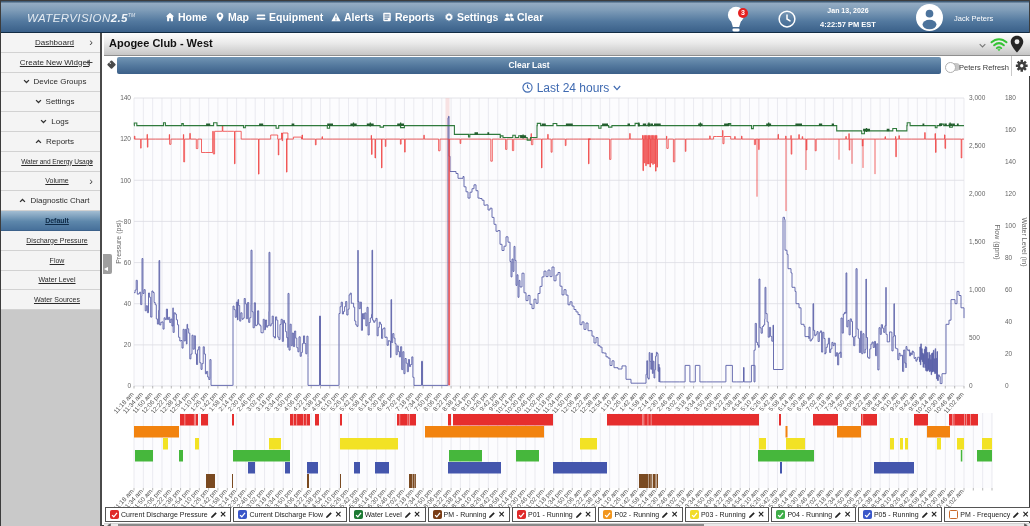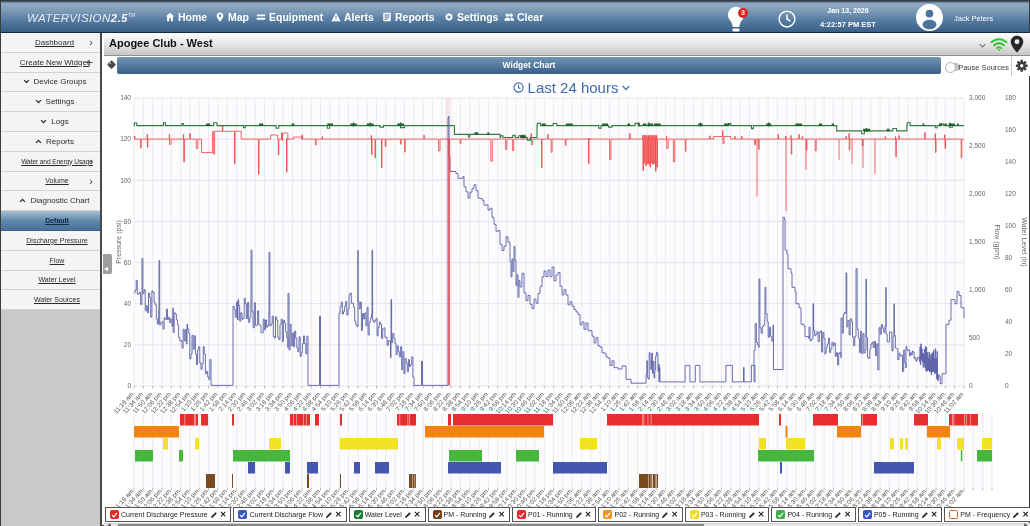--- a/index.html
+++ b/index.html
@@ -44,21 +44,21 @@
 .tag { position:absolute; left:2px; top:3px; width:11px; height:11px; }
 .clearbtn { position:absolute; left:13px; top:0.5px; width:824px; height:17px; border-radius:2px;
   background:linear-gradient(#7195b4, #54799e 50%, #3c6089); color:#fff; font-size:8.5px; font-weight:bold;
   text-align:center; line-height:17px; }
 .toggle { position:absolute; right:71px; top:7px; width:14px; height:8px; background:#c6c6c6; border-radius:5px; }
 .toggle:before { content:""; position:absolute; left:-1px; top:-1px; width:9px; height:9px; background:#fff; border:1px solid #b0b0b0; border-radius:50%; }
 .pr-label { position:absolute; right:22px; top:6.5px; font-size:7.5px; color:#3a3a3a; }
 .gearbox { position:absolute; right:0; top:0; width:20px; height:20px; border-left:1px solid #c9c9c9; background:#fff; }
 .gear { position:absolute; right:3px; top:3px; width:13.5px; height:13.5px; }
 .range { position:absolute; left:0; top:46px; width:100%; height:14px; text-align:center; }
-.range .inner { display:inline-flex; align-items:center; gap:4px; color:#3f6ab1; font-size:15px; margin-left:8px; }
+.range .inner { display:inline-flex; align-items:center; gap:4px; color:#3f6ab1; font-size:12px; margin-left:8px; }
 .legend { position:absolute; left:1px; top:474px; width:926px; height:16px; display:flex; gap:2px; overflow:hidden; }
 .leg { display:inline-flex; align-items:center; border:1px solid #555; background:#fff; padding:0 4px; height:15px; gap:2px; flex:none; }
 .cb { width:9px; height:9px; border:1px solid; border-radius:1.5px; flex:none; display:flex; align-items:center; justify-content:center; }
 .lt { font-size:7px; color:#222; white-space:nowrap; }
 .pen { width:8px; height:8px; }
 .xx { font-size:8px; color:#222; font-weight:bold; line-height:8px; }
 .hscroll { position:absolute; left:0; top:490px; width:100%; height:4px; background:#e8e8e8; border-top:1px solid #d0d0d0; }
 .hscroll .thumb { position:absolute; left:14px; top:0; width:586px; height:4px; background:#8a8a8a; }
 .hscroll .arr { position:absolute; left:2px; top:-2px; font-size:6px; color:#555; }
 </style></head>
@@ -894,23 +894,23 @@
         </svg>
     <svg class="pin" viewBox="0 0 16 20">
           <path d="M8 0.5 C3.9 0.5 0.8 3.6 0.8 7.5 C0.8 12.7 8 19.7 8 19.7 C8 19.7 15.2 12.7 15.2 7.5 C15.2 3.6 12.1 0.5 8 0.5 Z M8 10.2 A2.8 2.8 0 1 1 8 4.6 A2.8 2.8 0 0 1 8 10.2 Z" fill="#262626" fill-rule="evenodd"></path>
         </svg>
   </div>
   <div class="toolbar">
     <svg class="tag" viewBox="0 0 14 14">
           <rect x="3" y="3" width="8.2" height="8.2" rx="1.2" fill="#4a4a4a" transform="rotate(45 7 7)"></rect>
           <rect x="4" y="4.6" width="2.6" height="1.1" rx="0.5" fill="#fff" transform="rotate(45 5.3 5.1)"></rect>
         </svg>
-    <div class="clearbtn">Widget Chart</div>
+    <div class="clearbtn">Clear Last</div>
     <div class="toggle"></div>
-    <div class="pr-label">Pause Sources</div>
+    <div class="pr-label">Peters Refresh</div>
     <div class="gearbox">
           <svg class="gear" viewBox="0 0 14 14">
             <path d="M10.0 7.0 L13.1 7.0 M9.1 9.1 L11.3 11.3 M7.0 10.0 L7.0 13.1 M4.9 9.1 L2.7 11.3 M4.0 7.0 L0.9 7.0 M4.9 4.9 L2.7 2.7 M7.0 4.0 L7.0 0.9 M9.1 4.9 L11.3 2.7" stroke="#3f3f3f" stroke-width="2.6"></path>
             <circle cx="7" cy="7" r="4.2" fill="#3f3f3f"></circle>
             <circle cx="7" cy="7" r="1.7" fill="#fff"></circle>
           </svg>
         </div>
   </div>
   <div class="range"><span class="inner">
           <svg width="11" height="11" viewBox="0 0 12 12">

